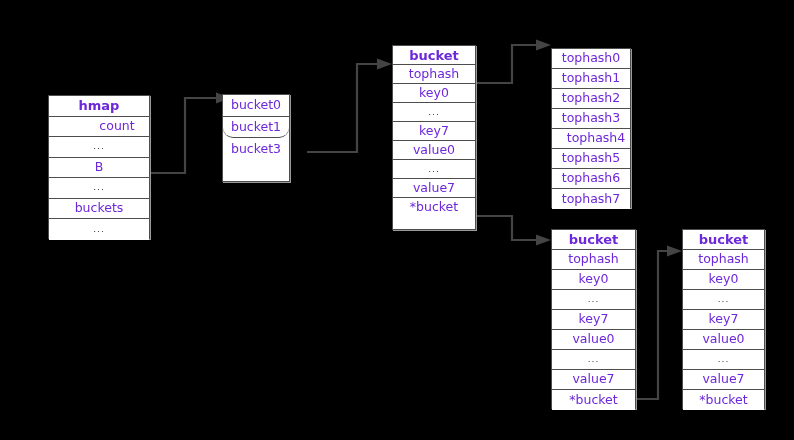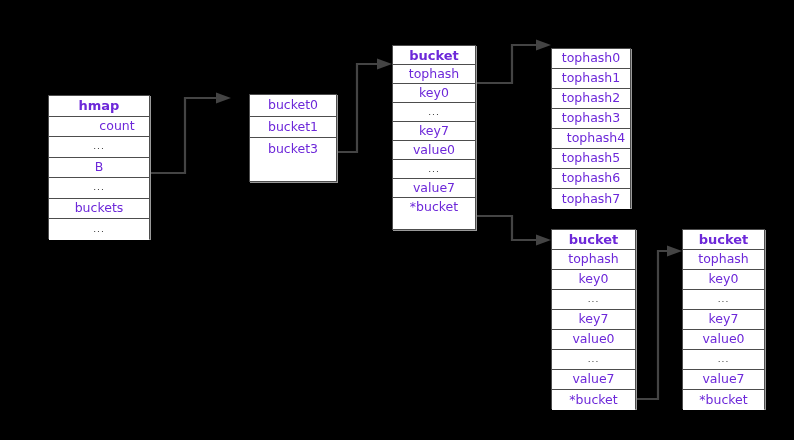--- a/index.html
+++ b/index.html
@@ -91,23 +91,23 @@
   <div class="struct" id="hmap-struct" style="left:48px; top:61px; width:102px; height:144px;margin-top:34px;">
     <div class="row header" style="height:20.5px;">hmap</div>
     <div class="row" style="height:20.5px;padding-left:36px;">count</div>
     <div class="row ellipsis" style="height:20.5px;">...</div>
     <div class="row" style="height:20.5px;">B</div>
     <div class="row ellipsis" style="height:20.5px;">...</div>
     <div class="row" style="height:20.5px;">buckets</div>
     <div class="row ellipsis" style="height:20.5px;">...</div>
   </div>
 
-  <div class="struct" id="buckets-array" style="left:249px; top:94px; width:88px; height:88px;">
+  <div class="struct" id="buckets-array" style="left:222px; top:94px; width:68px; height:88px;">
     <div class="row" style="height:21.5px;">bucket0</div>
-    <div class="row" style="height:21.5px;">bucket1</div>
+    <div class="row" style="height:21.5px;border-radius:10px;">bucket1</div>
     <div class="row" style="height:21.5px;">bucket3</div>
   </div>
 
   <div class="struct" id="bucket-main" style="left:392px; top:45px; width:84px; height:185px;">
     <div class="row header" style="height:19px;">bucket</div>
     <div class="row" style="height:19px;">tophash</div>
     <div class="row" style="height:19px;">key0</div>
     <div class="row ellipsis" style="height:19px;">...</div>
     <div class="row" style="height:19px;">key7</div>
     <div class="row" style="height:19px;">value0</div>

